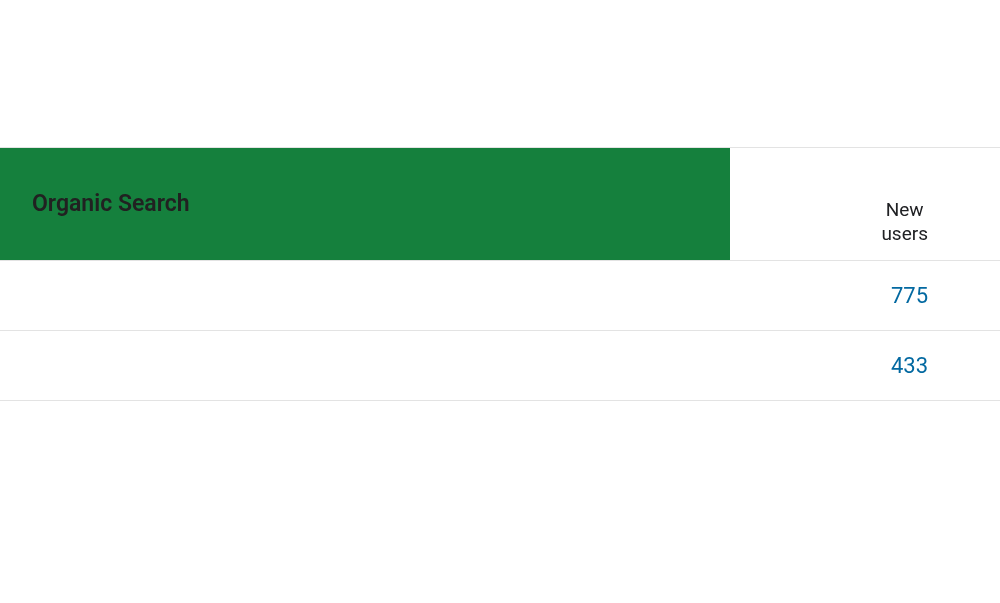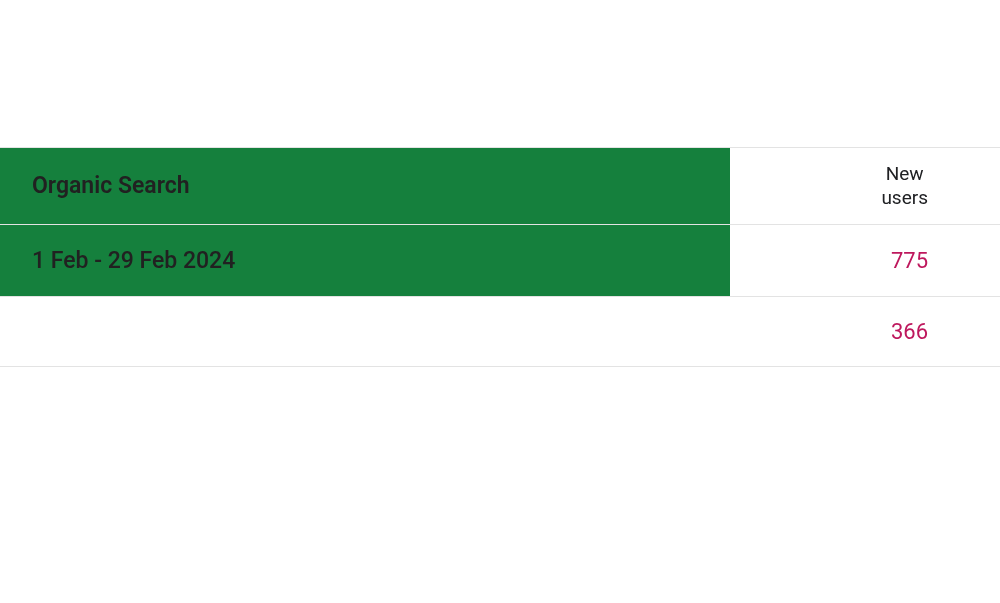--- a/index.html
+++ b/index.html
@@ -40,40 +40,41 @@
       align-items: center;
     }
     .cell-left.light {
       font-weight: 500;
     }
     .cell-right {
       flex: 1;
       background: #ffffff;
       padding: 22px 72px 22px 0;
       font-size: 22px;
-      color: #be185d;
+      color: #0369a1;
       display: flex;
       align-items: center;
       justify-content: flex-end;
       border-left: 4px solid #ffffff;
     }
     .metric-header {
       flex: 1;
       background: #ffffff;
       padding: 14px 72px 14px 0;
       font-size: 19px;
       color: #202124;
       display: flex;
       align-items: center;
       justify-content: flex-end;
       border-left: 4px solid #ffffff;
     }
     .metric-header-inner {
       text-align: center;
       line-height: 1.25;
+      margin-top: 36px;
     }
     .metric-header-inner .t1 {
       display: block;
     }
     .metric-header-inner .t2 {
       display: block;
     }
   </style>
 </head>
 <body>
@@ -84,22 +85,21 @@
     <div class="cell-left">Organic Search</div>
     <div class="metric-header">
       <div class="metric-header-inner lnk">
         <span class="t1">New</span>
         <span class="t2">users</span>
       </div>
     </div>
   </div>
 
   <div class="row">
-    <div class="cell-left light">1 Feb - 29 Feb 2024</div>
     <div class="cell-right">775</div>
   </div>
 
   <div class="row">
-    <div class="cell-right">366</div>
+    <div class="cell-right">433</div>
   </div>
 
 
 </div>
 
 </body></html>

